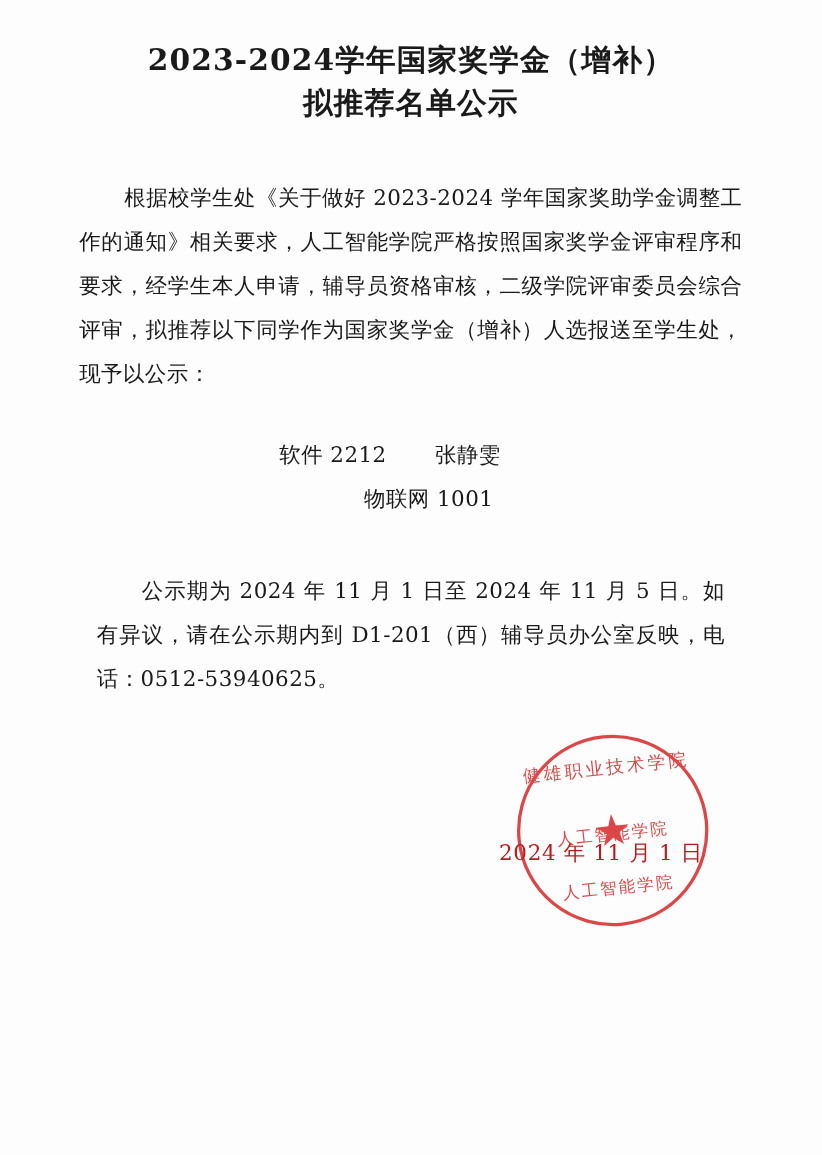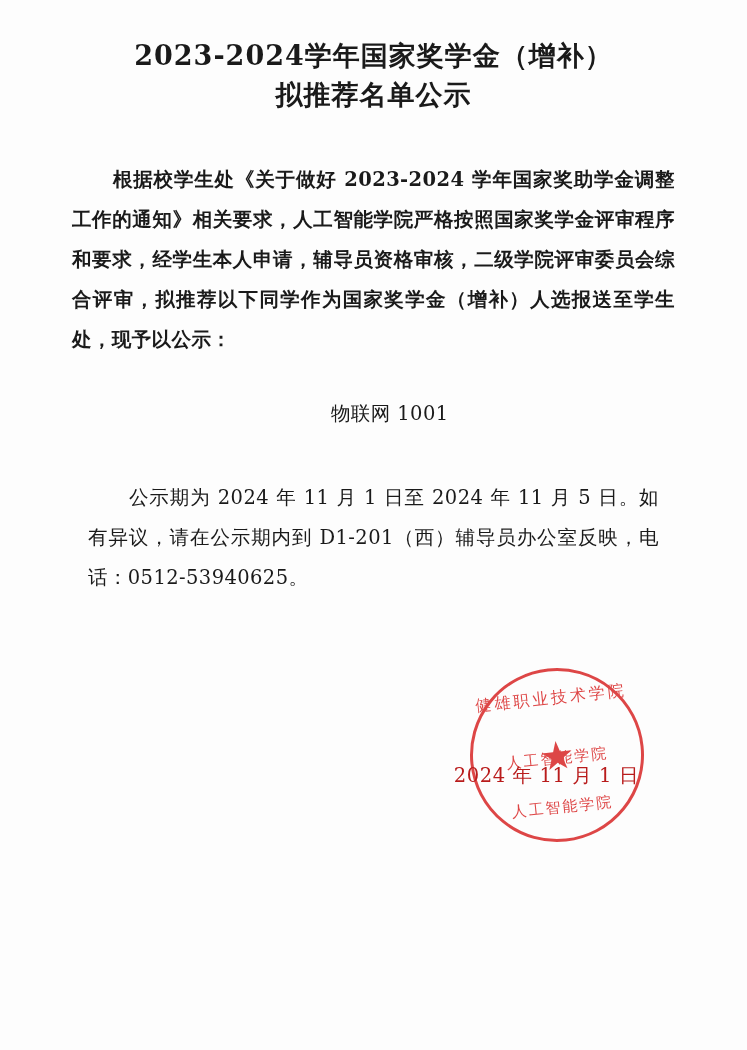--- a/index.html
+++ b/index.html
@@ -32,21 +32,20 @@
   }
   .doc-title .line {
     display: block;
   }
   .body-block {
     margin: 46px 72px 0 72px;
     font-size: 19.5px;
     line-height: 2.05;
     text-align: justify;
     text-justify: inter-ideograph;
-    font-weight: bold;
   }
   .body-para {
     margin: 0;
     text-indent: 2.1em;
     letter-spacing: 0.4px;
   }
   .name-list {
     margin: 34px 0 0 0;
     padding: 0;
     list-style: none;
@@ -154,20 +153,24 @@
     <span class="line">2023-2024学年国家奖学金（增补）</span>
     <span class="line">拟推荐名单公示</span>
   </h1>
 
   <div class="body-block">
     <p class="body-para">根据校学生处《关于做好 2023-2024 学年国家奖助学金调整工作的通知》相关要求，人工智能学院严格按照国家奖学金评审程序和要求，经学生本人申请，辅导员资格审核，二级学院评审委员会综合评审，拟推荐以下同学作为国家奖学金（增补）人选报送至学生处，现予以公示：</p>
   </div>
 
   <ul class="name-list">
     <li class="name-row">
+      <span class="major">软件 2212</span>
+      <span class="student">张静雯</span>
+    </li>
+    <li class="name-row">
       <span class="major">物联网 1001</span>
     </li>
     <li class="name-row">
     </li>
   </ul>
 
   <div class="notice-block">
     <p class="notice-para">公示期为 2024 年 11 月 1 日至 2024 年 11 月 5 日。如有异议，请在公示期内到 D1-201（西）辅导员办公室反映，电话：0512-53940625。</p>
   </div>
 

